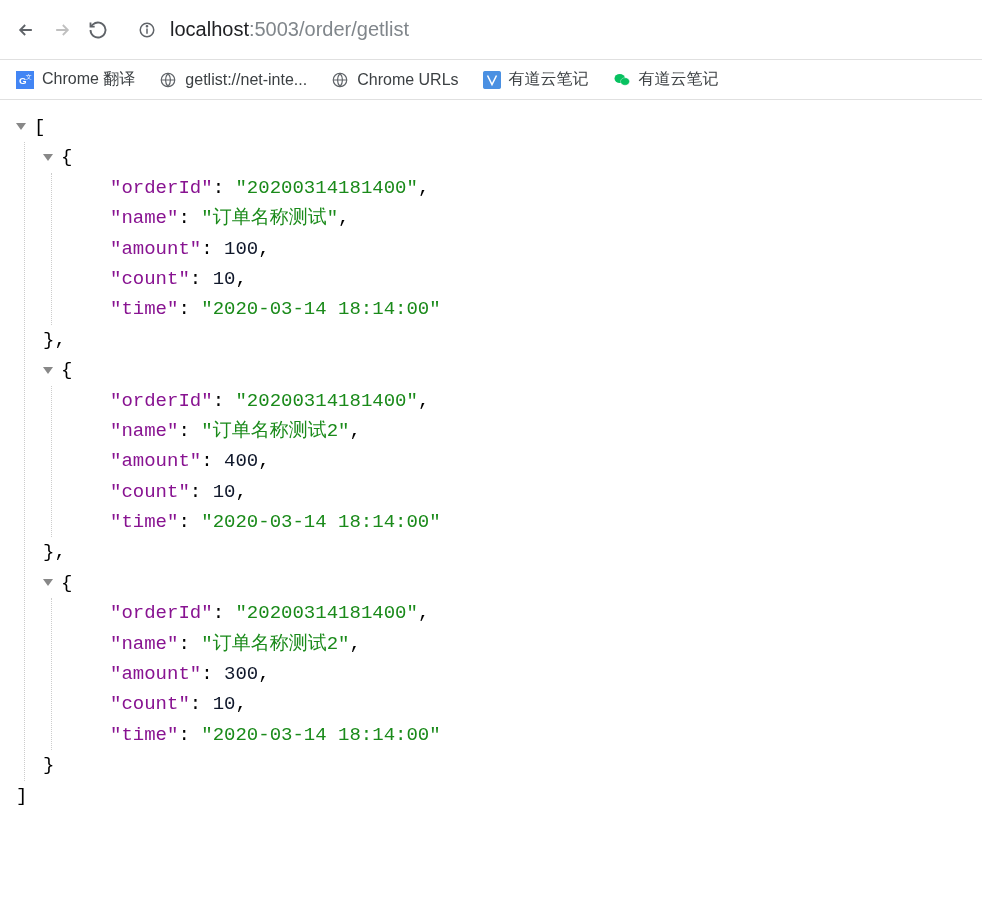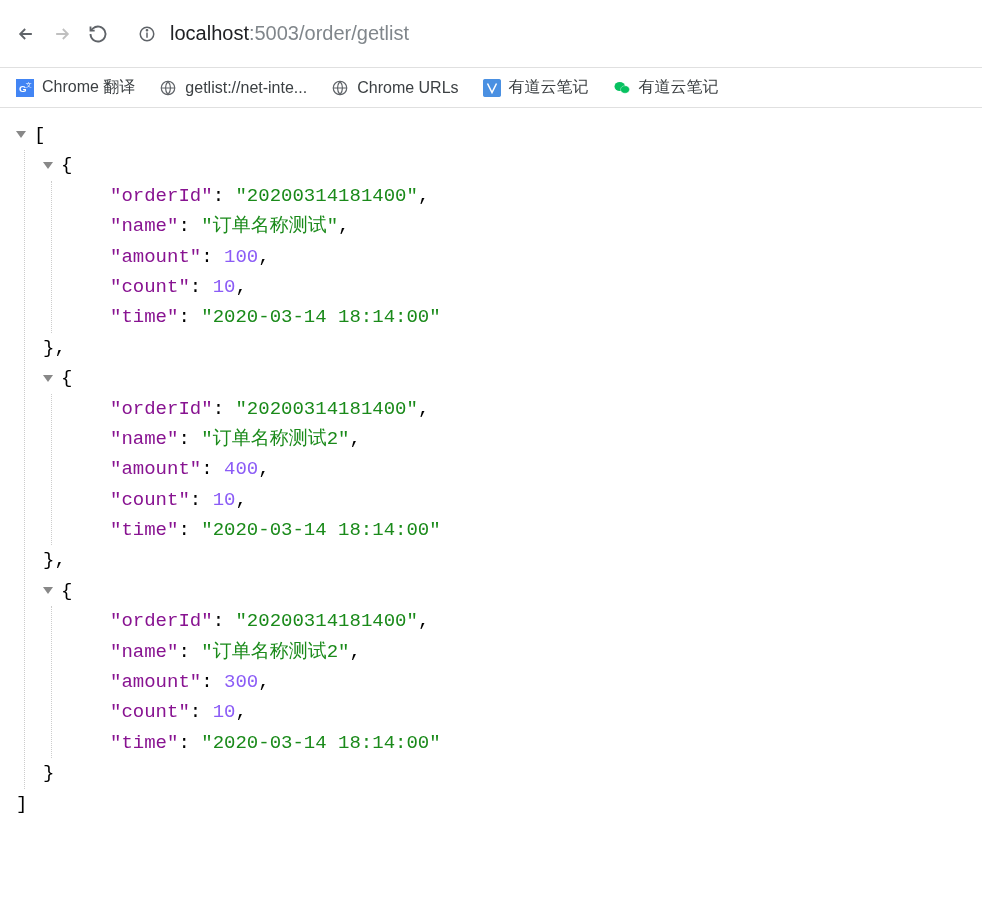--- a/index.html
+++ b/index.html
@@ -2,21 +2,21 @@
 <html><head>
   <meta charset="utf-8">
   <style>
     * { margin: 0; padding: 0; box-sizing: border-box; }
     body { font-family: Arial, sans-serif; width: 982px; background: #fff; }
     
     
     .nav-bar {
       display: flex;
       align-items: center;
-      height: 68px;
+      height: 60px;
       padding: 0 8px;
       border-bottom: 1px solid #e0e0e0;
       gap: 0;
     }
     .nav-btn {
       width: 36px;
       height: 36px;
       display: flex;
       align-items: center;
       justify-content: center;
@@ -102,21 +102,21 @@
     }
     .bracket { color: #000; }
     .indent-line {
       padding-left: 18px;
       margin-left: 8px;
       border-left: 1px dotted #ccc;
     }
     .json-row { white-space: nowrap; }
     .key { color: #881391; }
     .string { color: #1a8a1a; }
-    .number { color: #8b5cf6; }
+    .number { color: #0f172a; }
     .colon { color: #000; }
     .comma { color: #000; }
     .prop-indent { padding-left: 40px; }
   </style>
 </head>
 <body>
 
 <div class="nav-bar">
   <div class="nav-btn">
     <svg viewBox="0 0 24 24" fill="none" stroke="currentColor" stroke-width="2.2">

